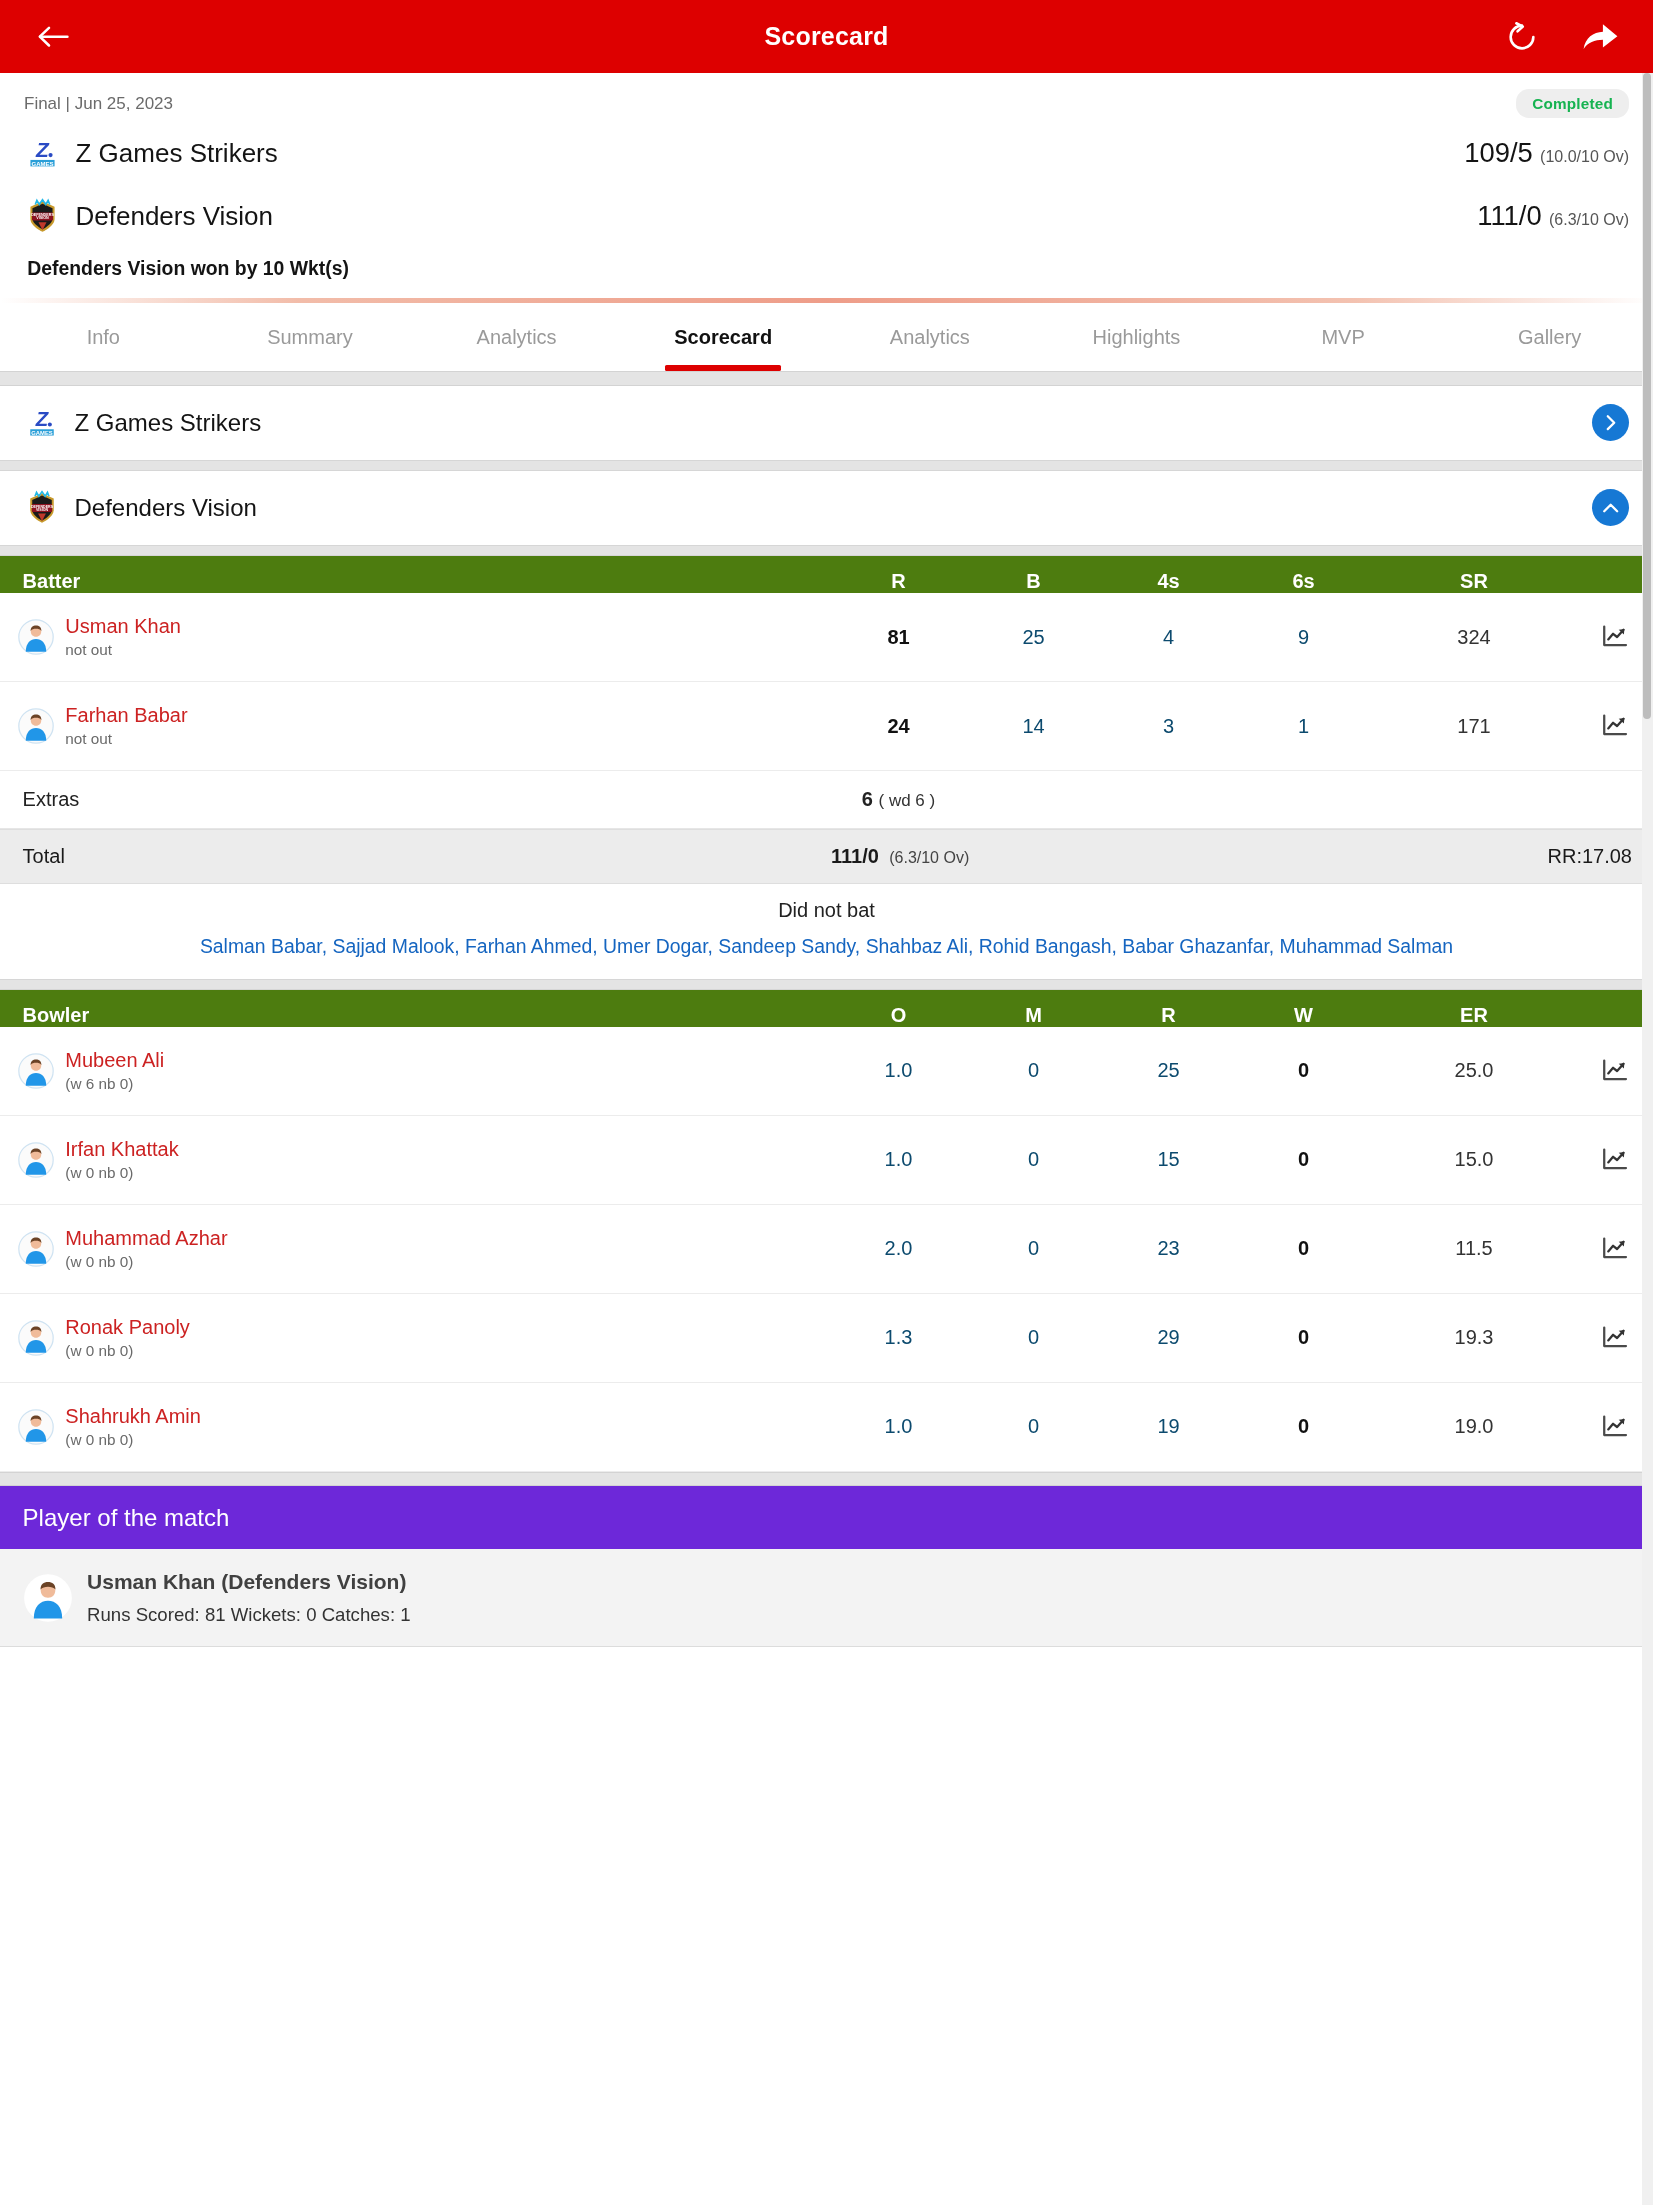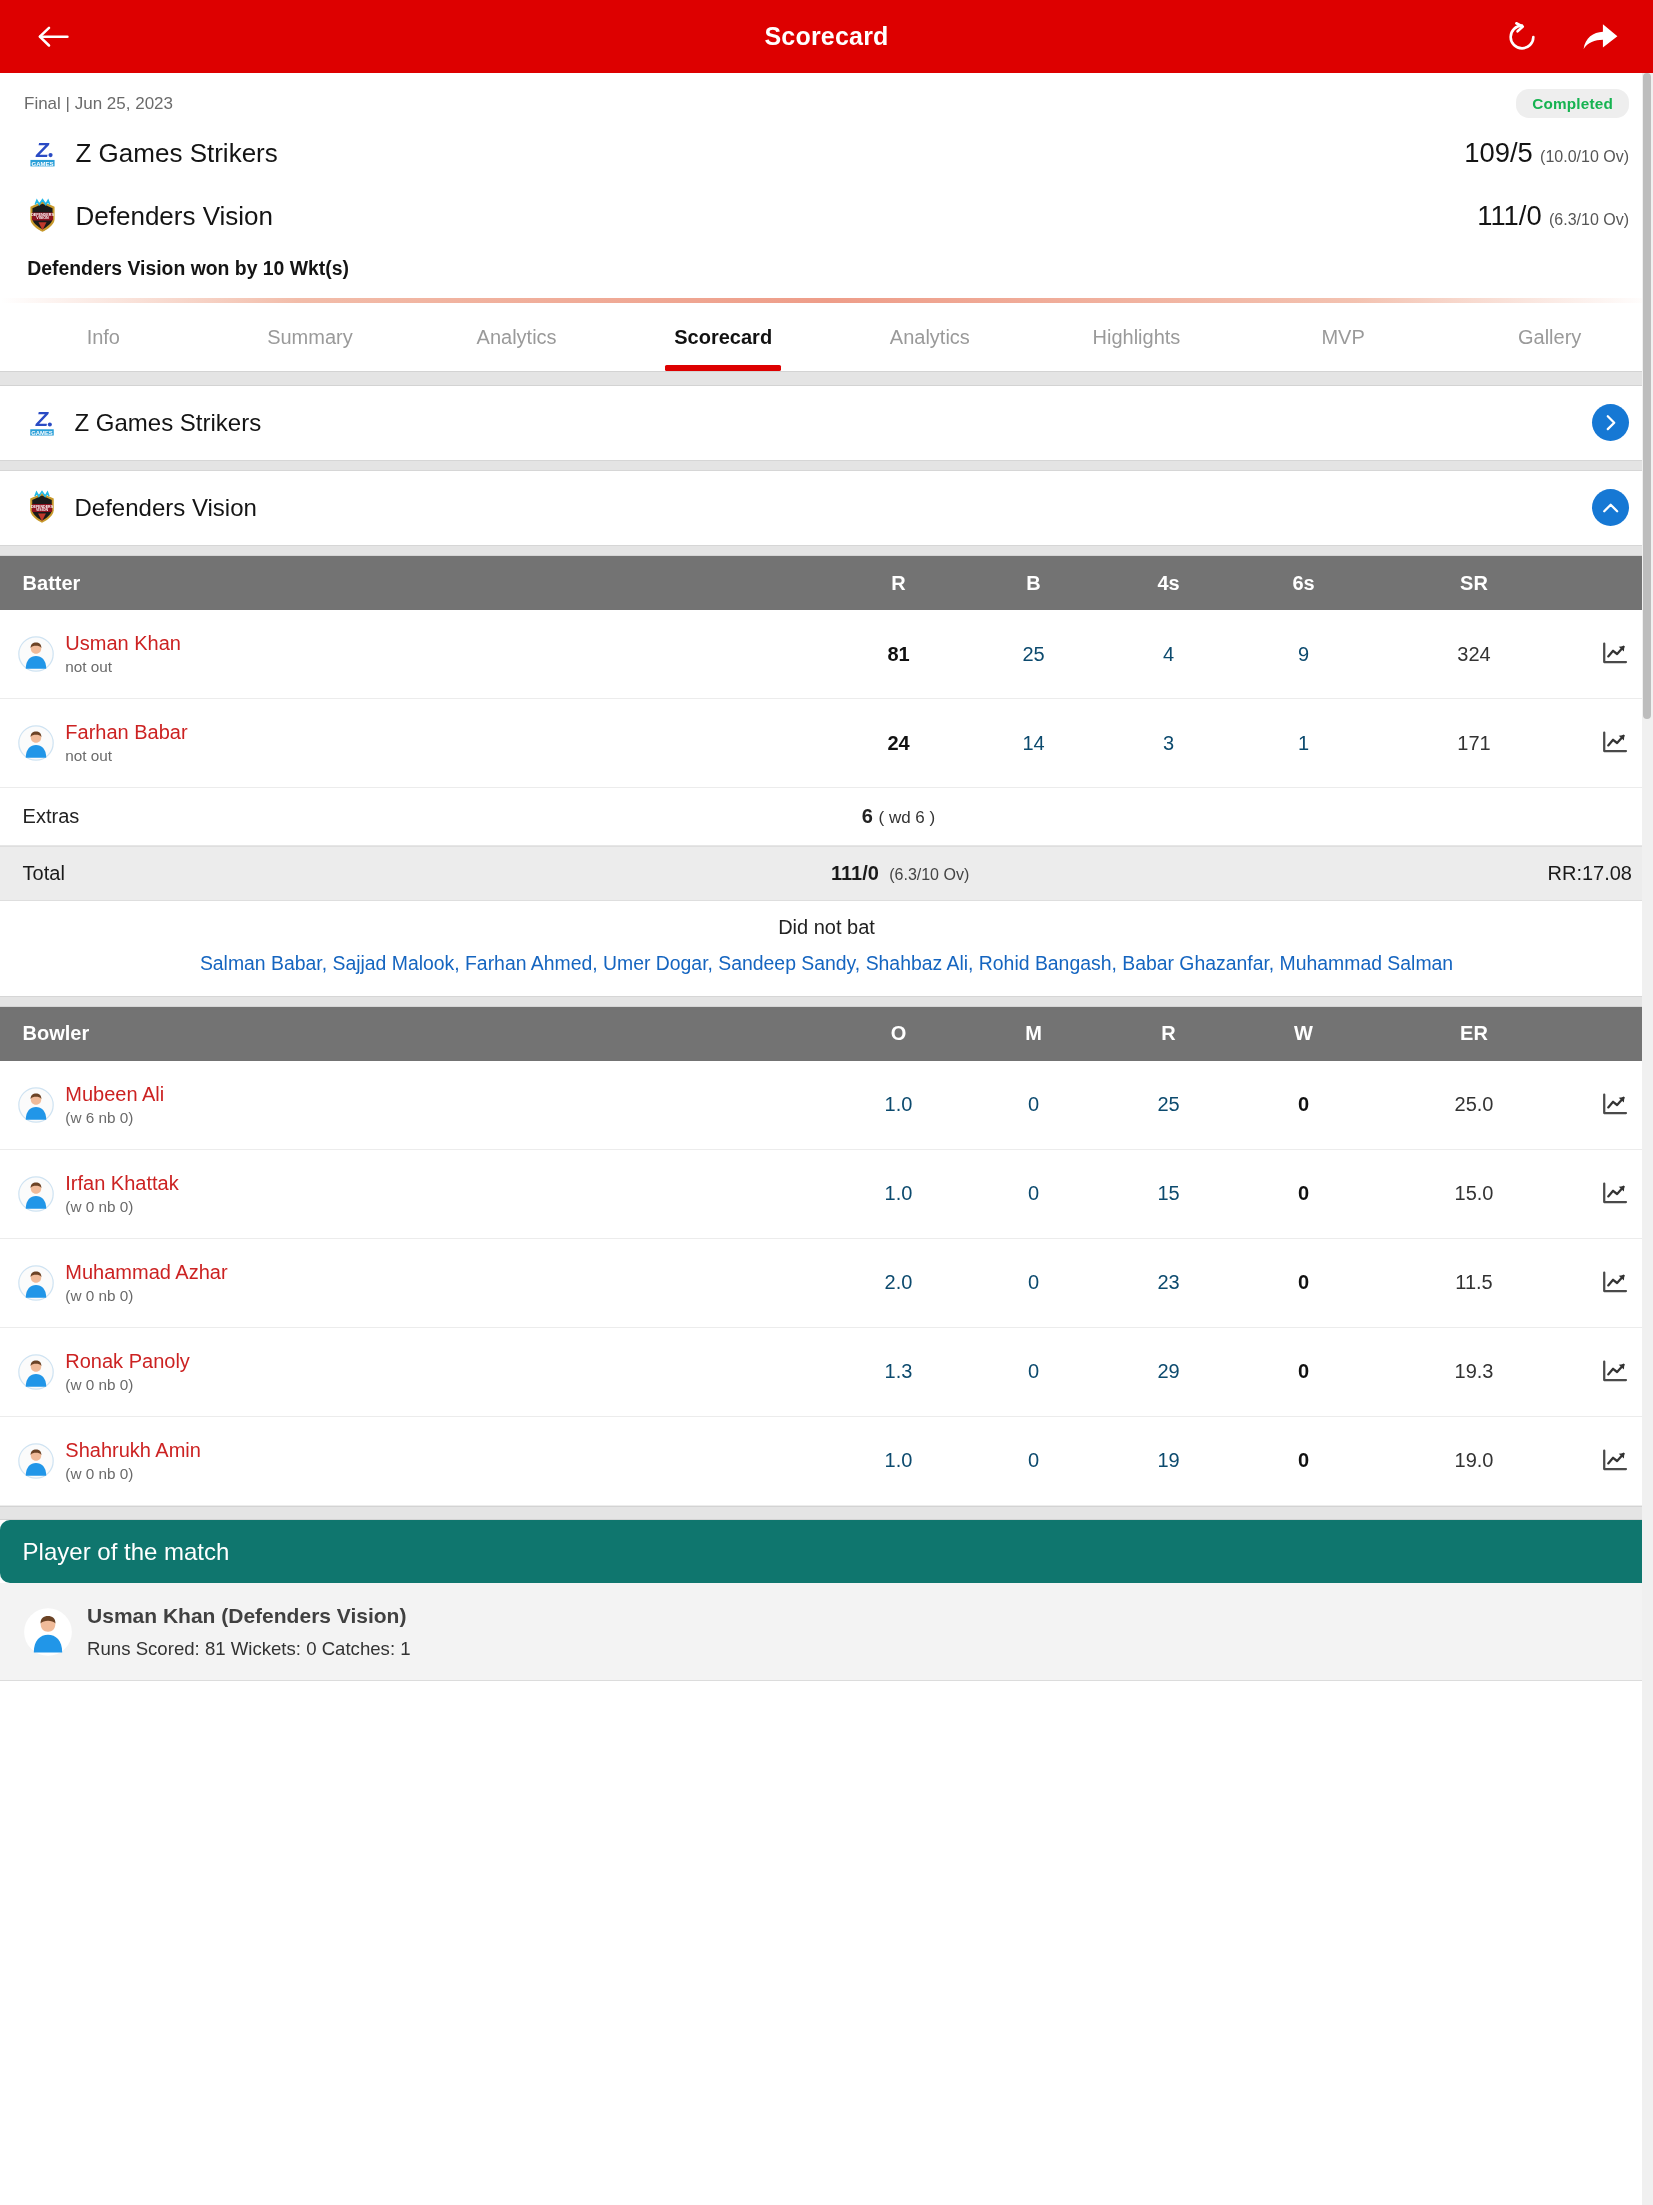--- a/index.html
+++ b/index.html
@@ -88,21 +88,21 @@
   }
   .accordion .team-logo { width:36px; height:36px; flex:0 0 36px; }
   .accordion-name { font-size: 24px; color:#141414; }
   .chev-circle {
     margin-left:auto; width:37px; height:37px; border-radius:50%;
     background:#1678d4; display:flex; align-items:center; justify-content:center;
   }
 
   
   .tbl-head {
-    background:#737373; height: 54px; display:flex; align-items:center;
+    background:#4d7c0f; height: 37px; display:flex; align-items:flex-end;
     color:#ffffff; font-size:20px; font-weight:bold;
   }
   .col-name { padding-left: 22.6px; flex: 0 0 831px; }
   .col-n { flex: 0 0 135px; text-align:center; }
   .col-sr { flex: 0 0 206px; text-align:center; }
   .col-chart { flex: 1; text-align:center; }
 
   .stat-row {
     display:flex; align-items:center; min-height: 89px;
     background:#ffffff; border-bottom:0.8px solid #ececec;
@@ -134,22 +134,22 @@
   .total-val { flex:0 0 135px; text-align:center; white-space:nowrap; font-weight:bold; }
   .total-val .ov { font-size:16px; font-weight:normal; color:#444444; margin-left:4.8px; }
   .total-rr { margin-left:auto; padding-right: 21px; font-size:20px; }
 
   .dnb-block { background:#ffffff; padding: 14.5px 22.6px 19.4px 22.6px; text-align: center; }
   .dnb-title { font-size:20px; color:#222222; margin-bottom: 11.3px; }
   .dnb-names { font-size:19.4px; color:#1565c0; line-height:1.35; }
 
   
   .pom-head {
-    background:#0f766e; height: 63px; display:flex; align-items:center;
-    color:#ffffff; font-size:24px; padding-left:22.6px;border-radius:10px;
+    background:#6d28d9; height: 63px; display:flex; align-items:center;
+    color:#ffffff; font-size:24px; padding-left:22.6px;
   }
   .pom-body {
     background:#f3f3f3; display:flex; align-items:center; padding: 19.4px 22.6px;
     border-bottom:0.8px solid #dcdcdc; min-height: 98px;
   }
   .pom-avatar { width:50px; height:50px; flex:0 0 50px; margin-right:14.5px; }
   .pom-name { font-size:21px; font-weight:bold; color:#404040; margin-bottom:6.5px; }
   .pom-stats { font-size:18.6px; color:#333333; }
 
   

